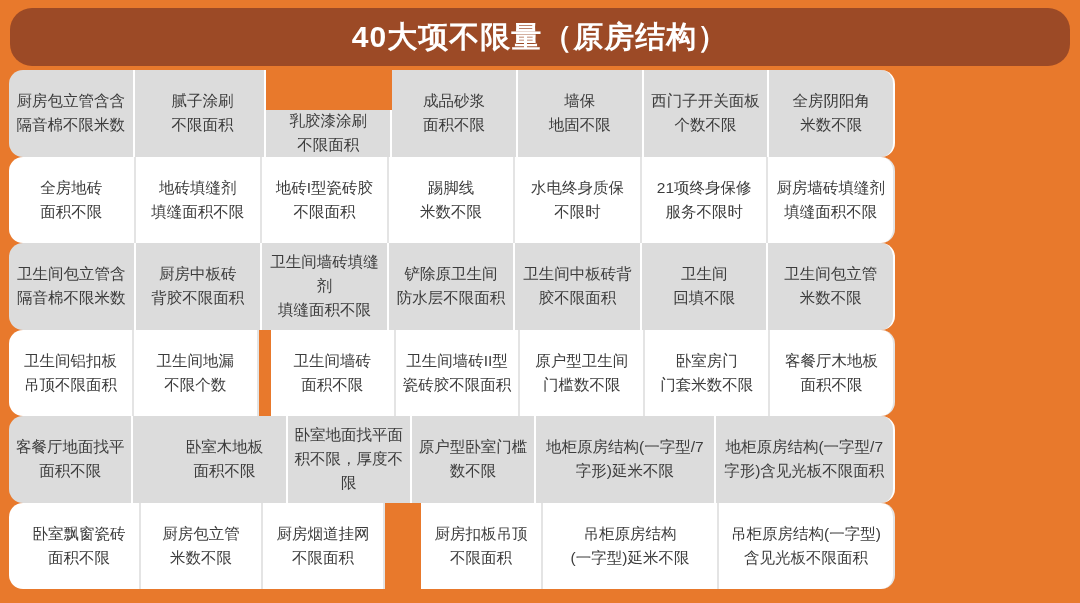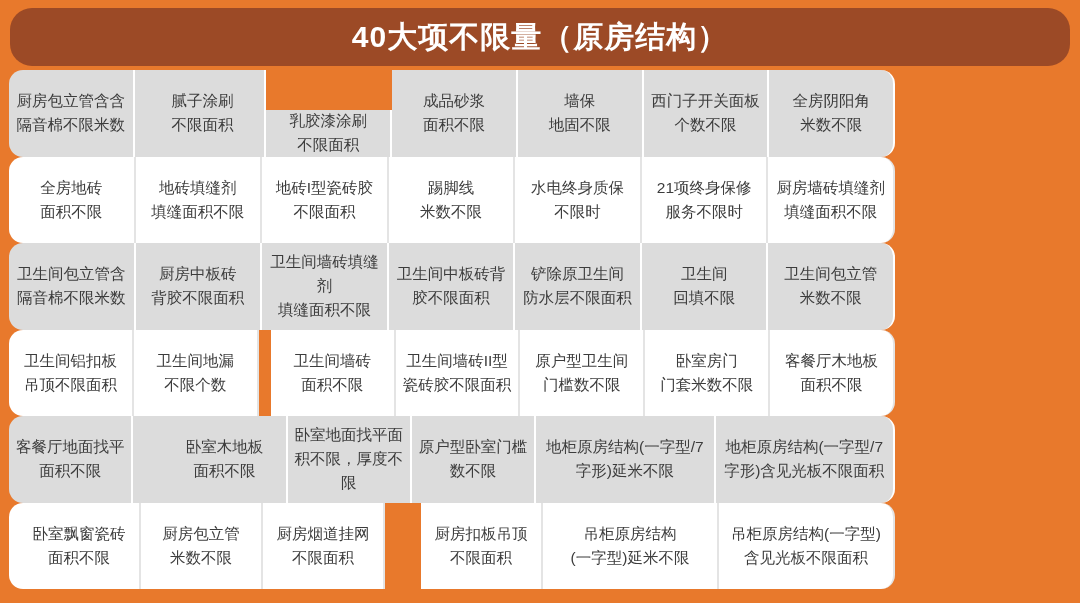--- a/index.html
+++ b/index.html
@@ -157,24 +157,24 @@
         <div class="cell" style="flex-grow: 1; flex-basis: 0px;">
           <span class="cell-text">卫生间包立管含隔音棉不限米数</span>
         </div>
         <div class="cell" style="flex-grow: 1; flex-basis: 0px;">
           <span class="cell-text">厨房中板砖<br>背胶不限面积</span>
         </div>
         <div class="cell" style="flex-grow: 1; flex-basis: 0px;">
           <span class="cell-text">卫生间墙砖填缝剂<br>填缝面积不限</span>
         </div>
         <div class="cell" style="flex-grow: 1; flex-basis: 0px;">
+          <span class="cell-text">铲除原卫生间<br>防水层不限面积</span>
+        </div>
+        <div class="cell" style="flex-grow: 1; flex-basis: 0px;">
           <span class="cell-text">卫生间中板砖背胶不限面积</span>
-        </div>
-        <div class="cell" style="flex-grow: 1; flex-basis: 0px;">
-          <span class="cell-text">铲除原卫生间<br>防水层不限面积</span>
         </div>
         <div class="cell" style="flex-grow: 1; flex-basis: 0px;">
           <span class="cell-text">卫生间<br>回填不限</span>
         </div>
         <div class="cell" style="flex-grow: 1; flex-basis: 0px;">
           <span class="cell-text">卫生间包立管<br>米数不限</span>
         </div>
       </div>
       <div class="row white">
         <div class="cell" style="flex-grow: 1; flex-basis: 0px;">

